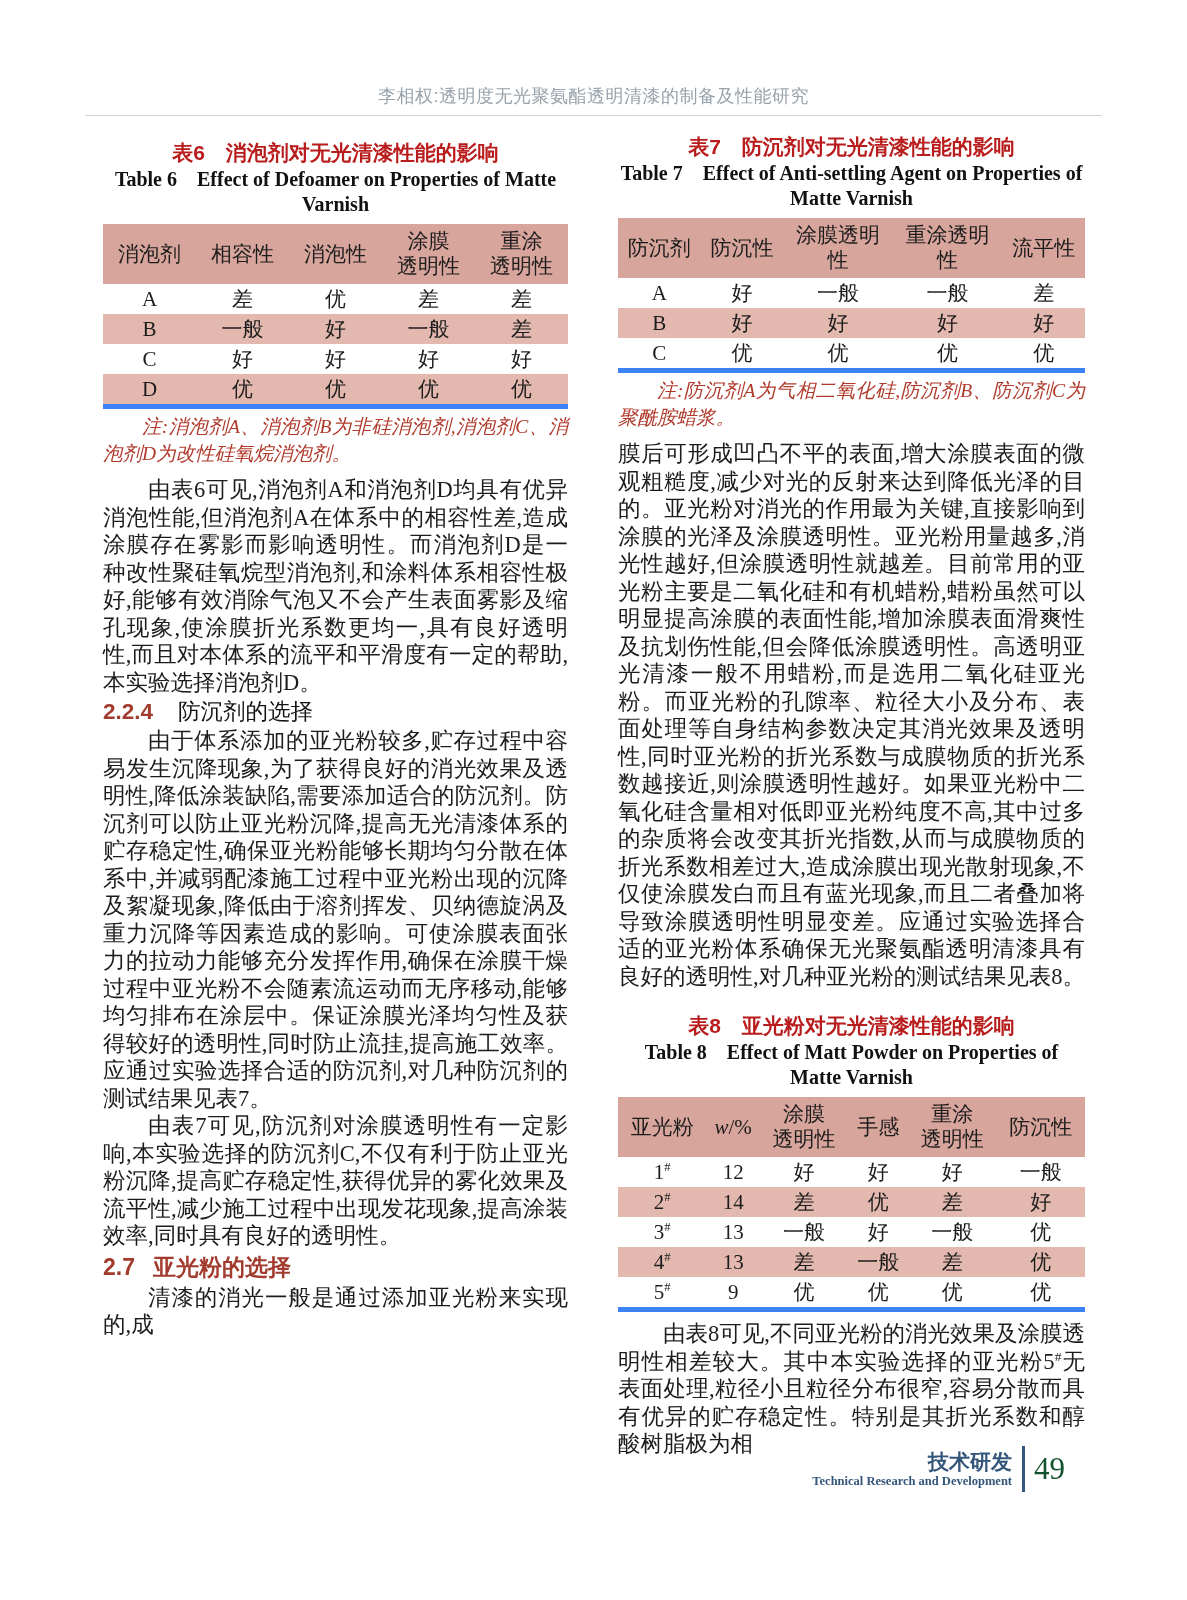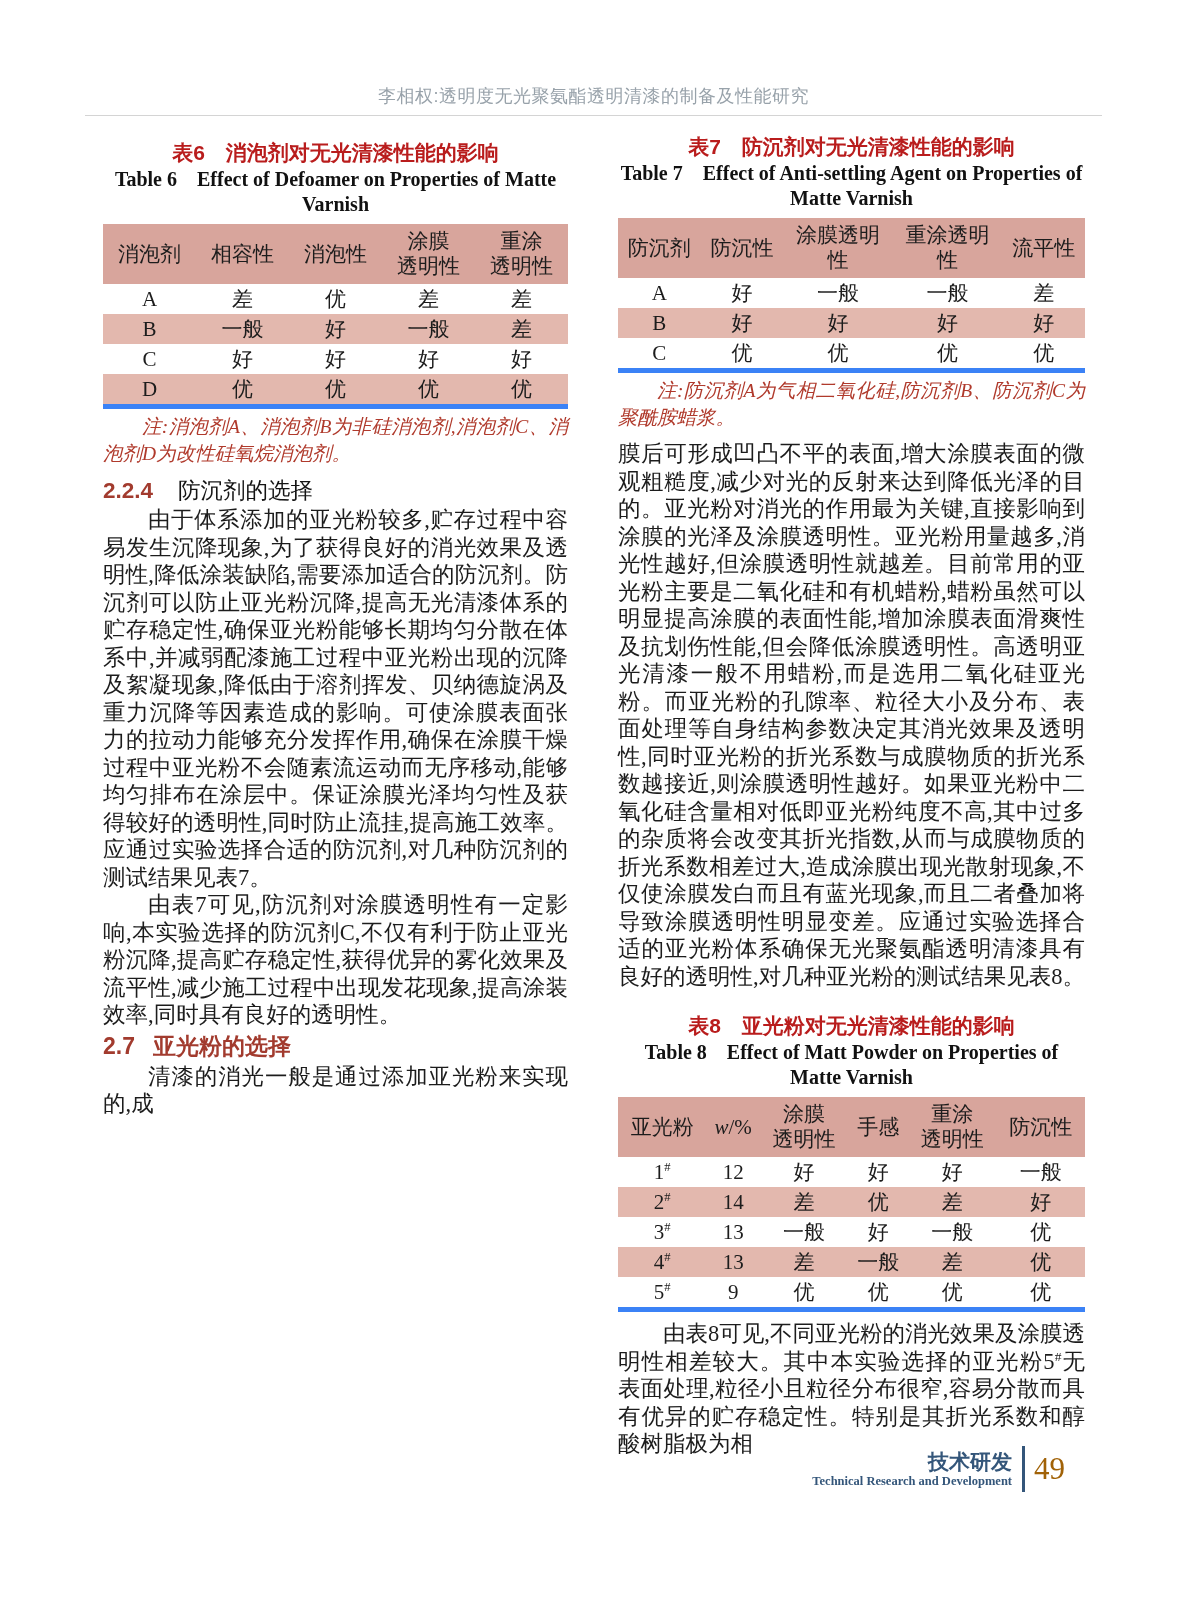--- a/index.html
+++ b/index.html
@@ -53,21 +53,21 @@
   .h2{font-size:23px;line-height:30px;margin:2px 0;
       font-family:"Liberation Sans","DejaVu Sans",sans-serif;font-weight:bold;color:#a23b2e;}
   .h2 .num{margin-right:18px;}
 
   
   .footer{position:absolute;top:1446px;right:122px;display:flex;align-items:center;}
   .footer-text{text-align:right;color:#34567a;}
   .footer-cn{font-family:"Liberation Sans","DejaVu Sans",sans-serif;font-weight:bold;font-size:21px;line-height:25px;}
   .footer-en{font-family:"Liberation Serif","DejaVu Serif",serif;font-weight:bold;font-size:12.5px;line-height:15px;}
   .footer-bar{width:3px;height:46px;background:#34567a;margin:0 9px 0 10px;}
-  .footer-num{font-size:31px;color:#a16207;}
+  .footer-num{font-size:31px;color:#14532d;}
 
   .sp8{height:8px;} .sp14{height:14px;}
 </style>
 </head>
 <body>
 
 <div class="page-header">李相权:透明度无光聚氨酯透明清漆的制备及性能研究</div>
 <div class="header-rule"></div>
 
 <div class="content">
@@ -114,20 +114,21 @@
             <td>D</td>
             <td>优</td>
             <td>优</td>
             <td>优</td>
             <td>优</td>
           </tr>
         </tbody>
       </table>
     <div class="note">注:消泡剂A、消泡剂B为非硅消泡剂,消泡剂C、消泡剂D为改性硅氧烷消泡剂。</div>
 
+    <p class="body indent">由表6可见,消泡剂A和消泡剂D均具有优异消泡性能,但消泡剂A在体系中的相容性差,造成涂膜存在雾影而影响透明性。而消泡剂D是一种改性聚硅氧烷型消泡剂,和涂料体系相容性极好,能够有效消除气泡又不会产生表面雾影及缩孔现象,使涂膜折光系数更均一,具有良好透明性,而且对本体系的流平和平滑度有一定的帮助,本实验选择消泡剂D。</p>
 
     <div class="h3">
       <span class="num">2.2.4</span><span class="txt">防沉剂的选择</span>
     </div>
 
     <p class="body indent">由于体系添加的亚光粉较多,贮存过程中容易发生沉降现象,为了获得良好的消光效果及透明性,降低涂装缺陷,需要添加适合的防沉剂。防沉剂可以防止亚光粉沉降,提高无光清漆体系的贮存稳定性,确保亚光粉能够长期均匀分散在体系中,并减弱配漆施工过程中亚光粉出现的沉降及絮凝现象,降低由于溶剂挥发、贝纳德旋涡及重力沉降等因素造成的影响。可使涂膜表面张力的拉动力能够充分发挥作用,确保在涂膜干燥过程中亚光粉不会随素流运动而无序移动,能够均匀排布在涂层中。保证涂膜光泽均匀性及获得较好的透明性,同时防止流挂,提高施工效率。应通过实验选择合适的防沉剂,对几种防沉剂的测试结果见表7。</p>
     <p class="body indent">由表7可见,防沉剂对涂膜透明性有一定影响,本实验选择的防沉剂C,不仅有利于防止亚光粉沉降,提高贮存稳定性,获得优异的雾化效果及流平性,减少施工过程中出现发花现象,提高涂装效率,同时具有良好的透明性。</p>
 
     <div class="h2">
       <span class="num">2.7</span><span class="txt">亚光粉的选择</span>

